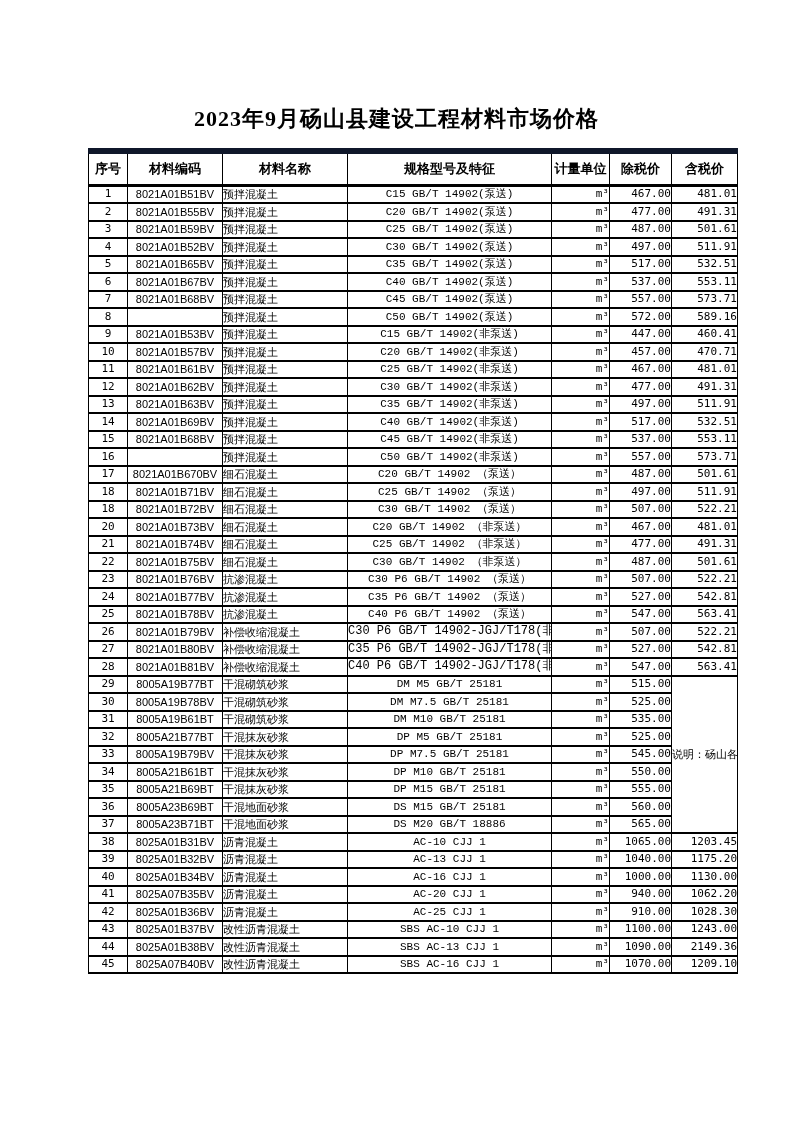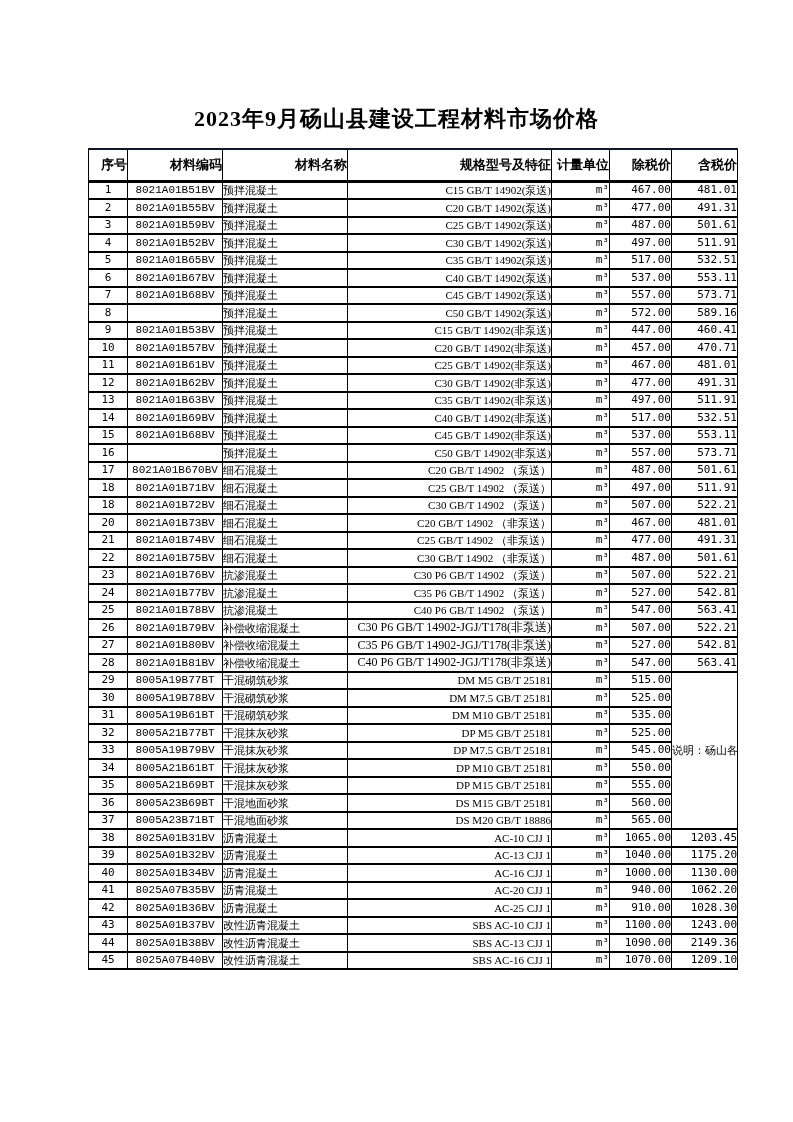--- a/index.html
+++ b/index.html
@@ -18,29 +18,29 @@
     margin:14px 0 0 88px;width:649px;
     background:#fff;
   }
   .price-table th,.price-table td{
     border-left:1px solid #000;border-right:1px solid #000;
     border-top:2px solid #000;border-bottom:2px solid #000;
     padding:0;overflow:hidden;white-space:nowrap;
     font-size:11px;line-height:1.1;vertical-align:middle;
   }
   .price-table thead th{
-    height:30px;font-size:13px;font-weight:bold;text-align:right;
+    height:30px;font-size:13px;font-weight:bold;text-align:center;
     font-family:"Liberation Sans","DejaVu Sans",sans-serif;
-    border-top:2px solid #0f172a;border-bottom:3px solid #000;
+    border-top:6px solid #0f172a;border-bottom:3px solid #000;
   }
   .price-table tbody tr{height:17.5px;}
   .cell-no{text-align:center;font-family:"DejaVu Sans Mono",monospace;font-size:10.5px;}
-  .cell-code{text-align:center;font-family:Liberation Mono, monospace;font-size:10.5px;letter-spacing:0;}
+  .cell-code{text-align:center;font-family:Liberation Sans, sans-serif;font-size:10.5px;letter-spacing:0;}
   .cell-name{text-align:left;padding-left:4px;font-size:11px;}
-  .cell-spec{text-align:right;padding-left:4px;font-family:Liberation Serif, serif;font-size:10.5px;white-space:pre;}
+  .cell-spec{text-align:center;padding-left:4px;font-family:Liberation Mono, monospace;font-size:10.5px;white-space:pre;}
   .cell-spec.spec-small{font-size:12px;}
   .cell-unit{text-align:right;font-family:"DejaVu Sans Mono",monospace;font-size:9.5px;}
   .cell-ex,.cell-inc{text-align:right;padding-right:10px;font-family:"DejaVu Sans Mono",monospace;font-size:10.5px;}
   .note-cell{
     white-space:normal;text-align:left;vertical-align:middle;
     font-size:10px;line-height:1.45;padding:2px 3px;
     font-family:"Liberation Serif","DejaVu Serif",serif;
   }
 </style>
 </head>

